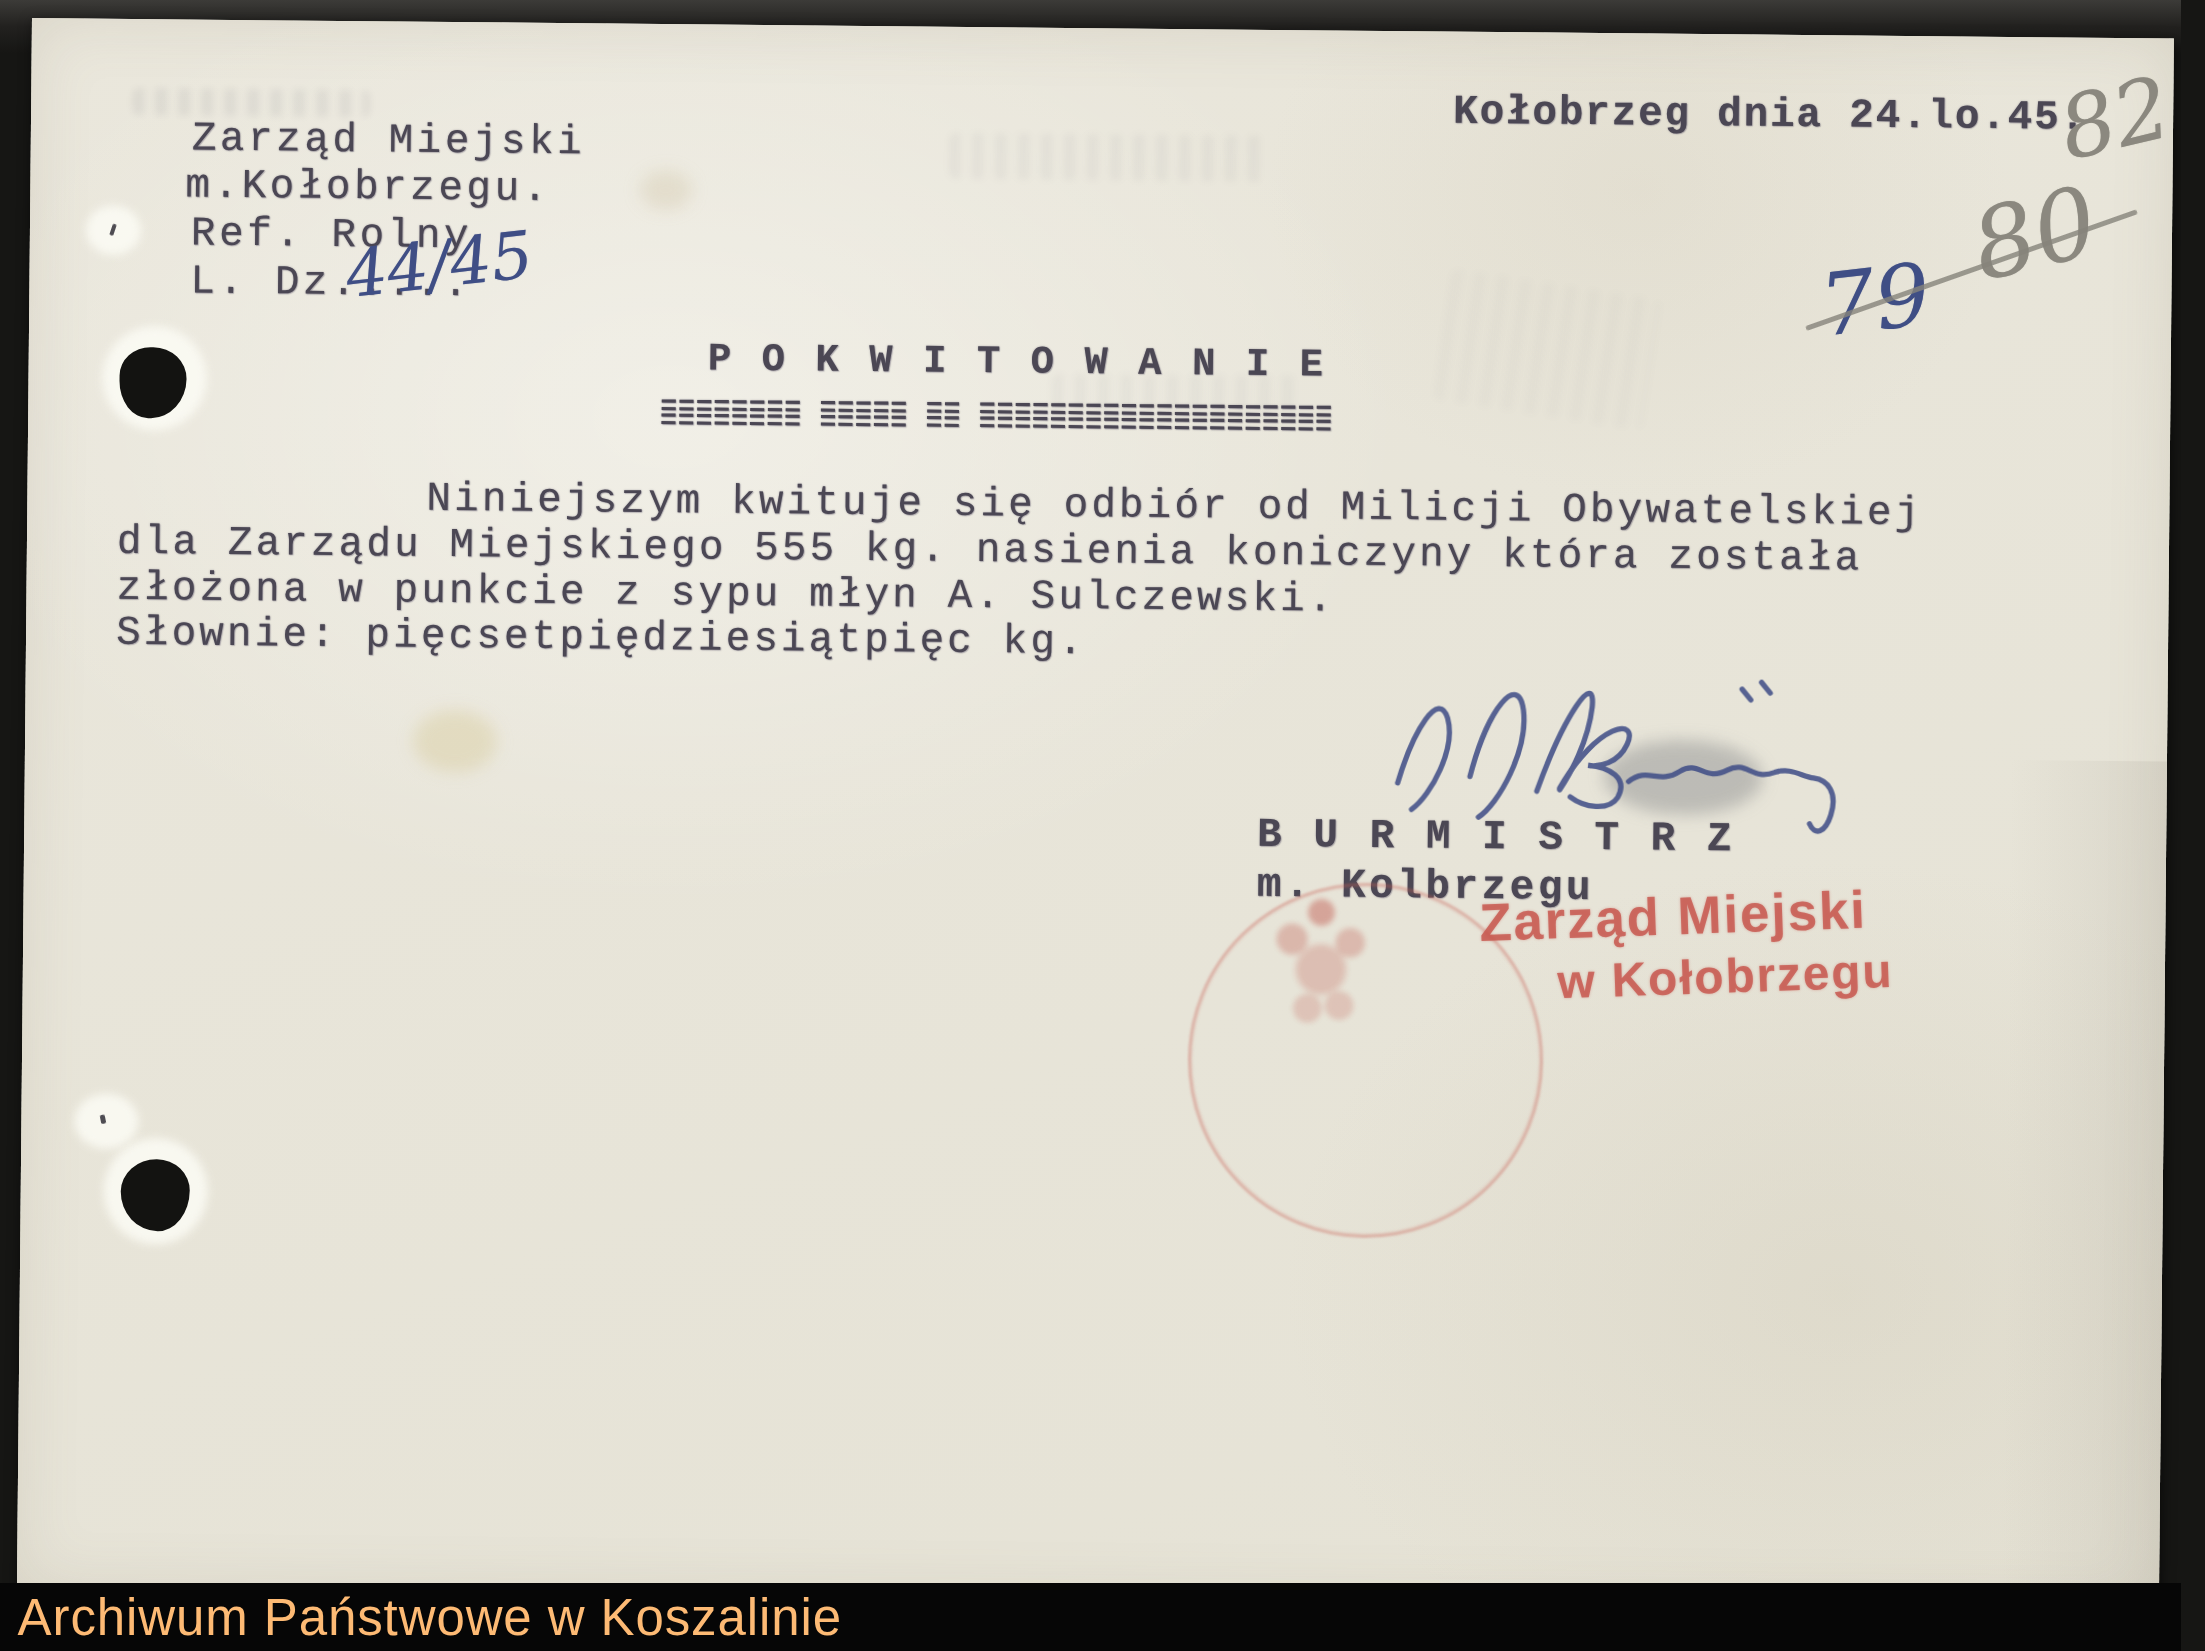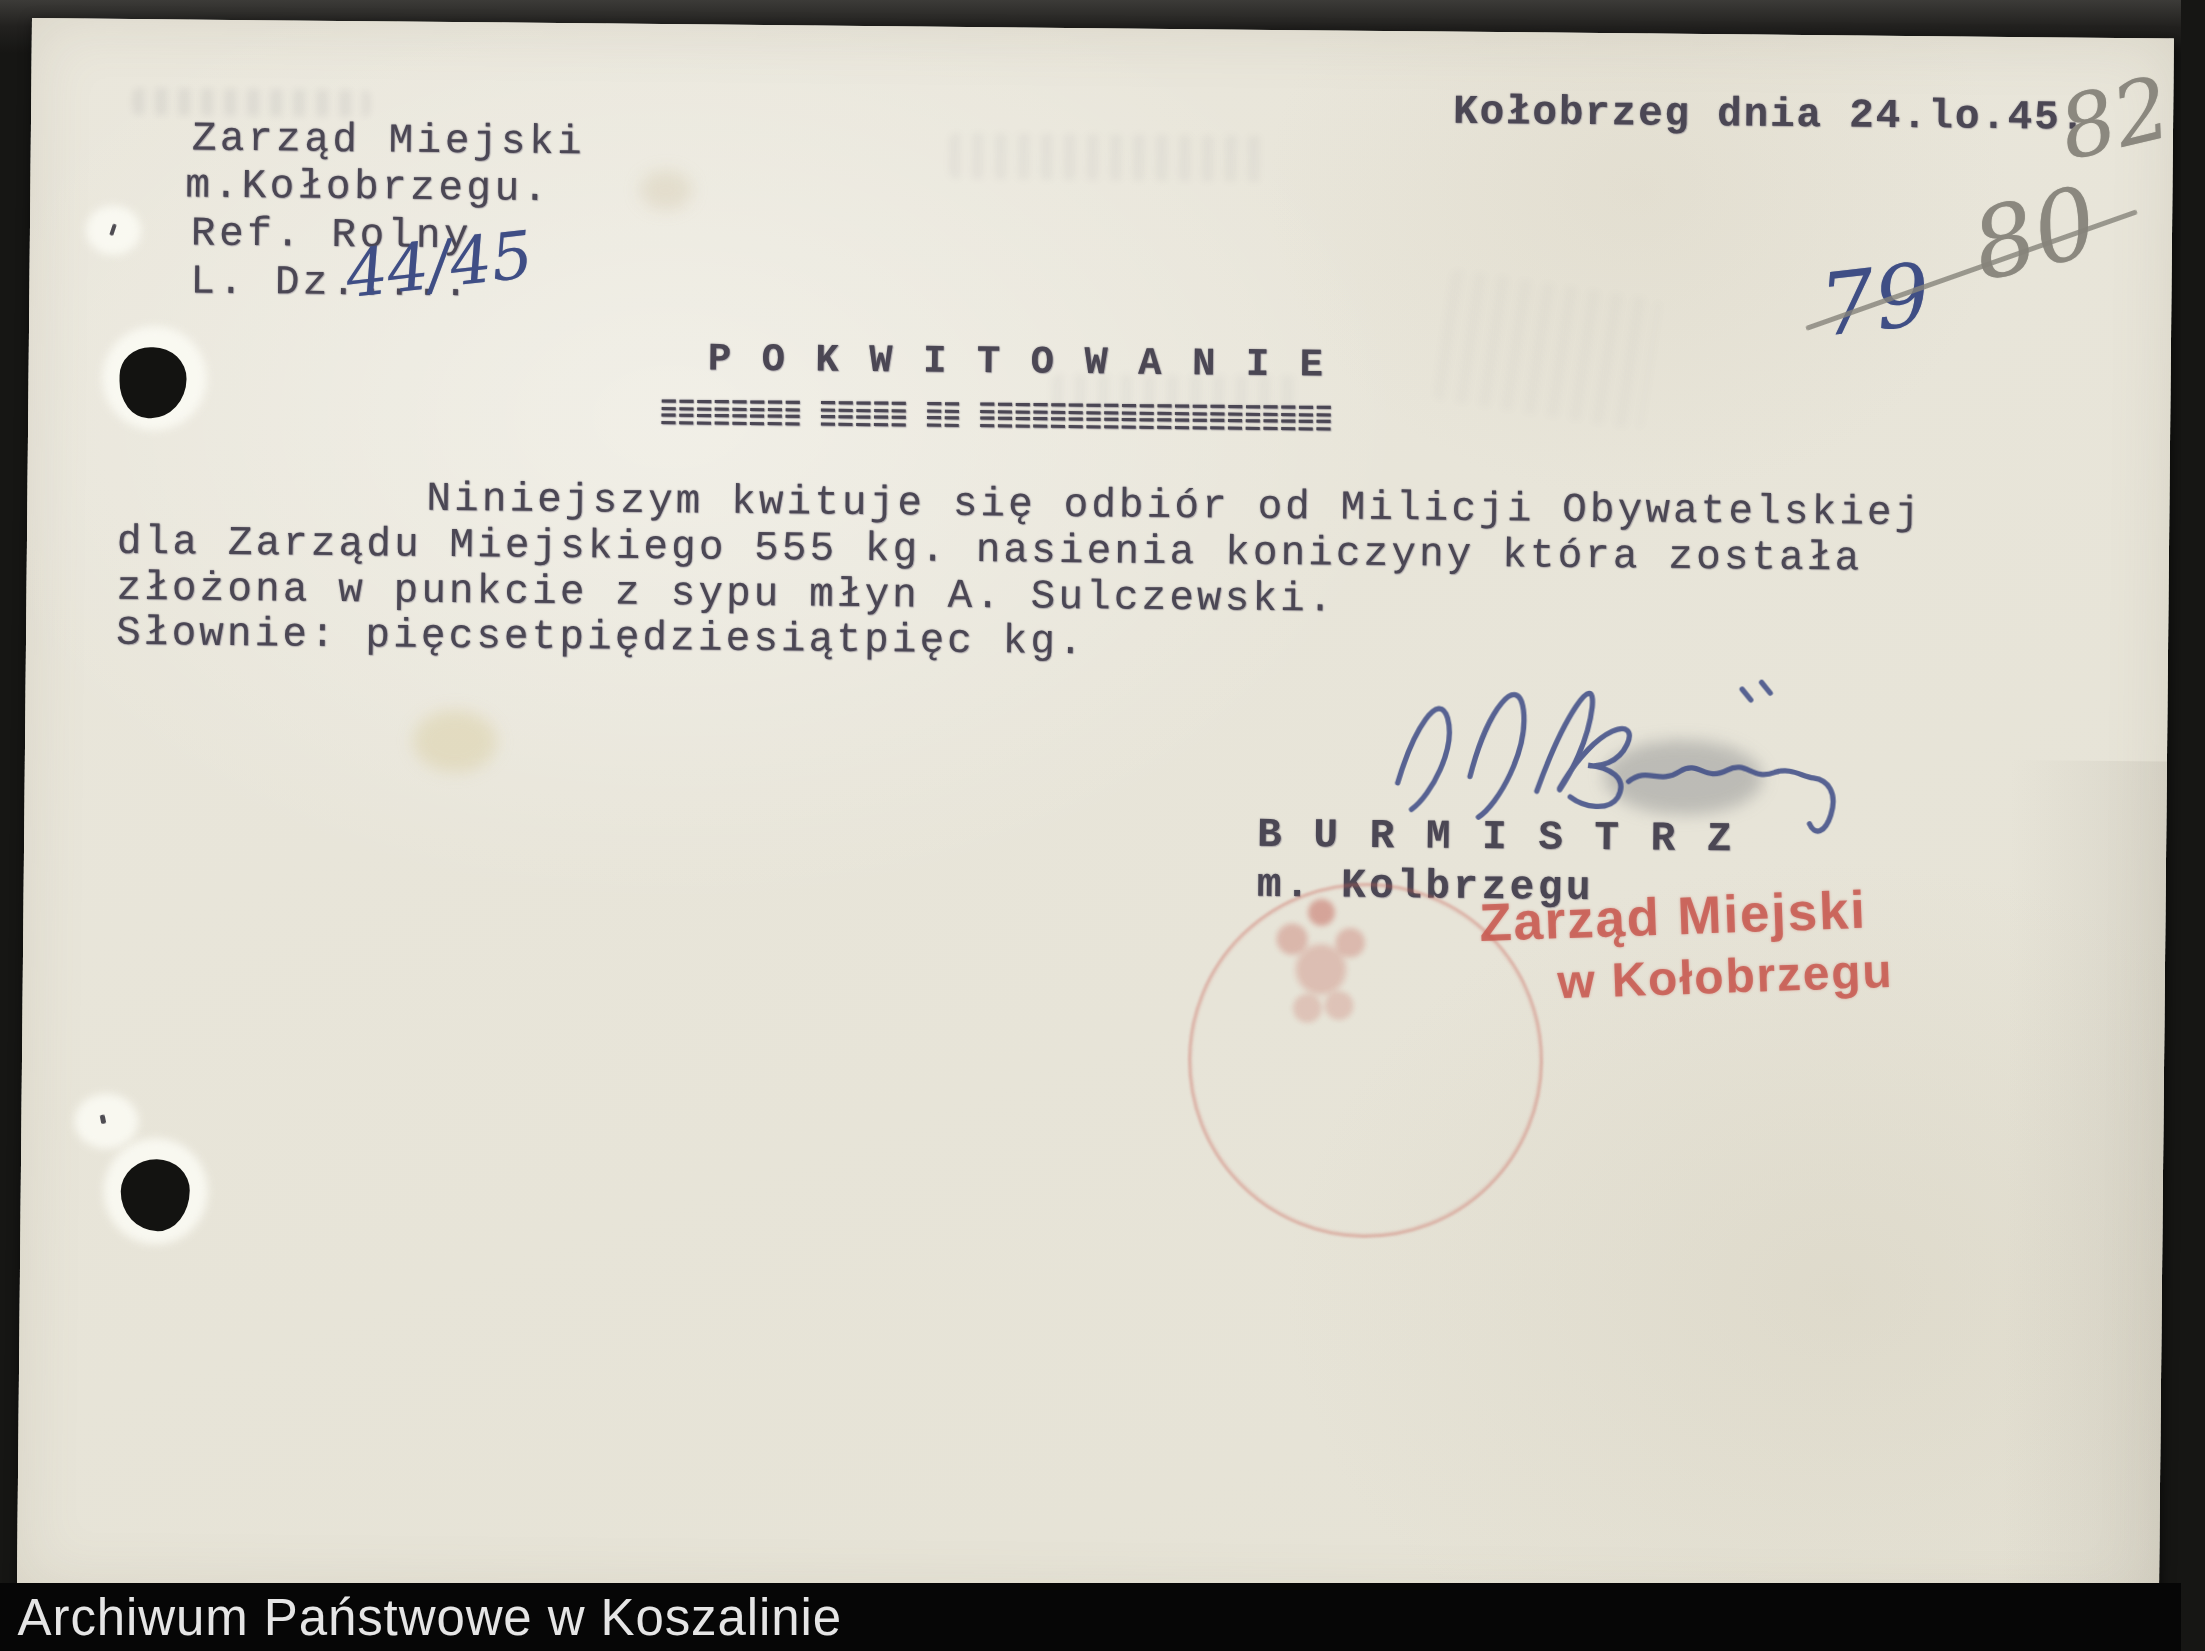--- a/index.html
+++ b/index.html
@@ -36,21 +36,21 @@
     background:
       radial-gradient(circle at 50% 16%, rgba(190,80,70,.50) 0 10.6px, transparent 16px),
       radial-gradient(circle at 28% 34%, rgba(190,80,70,.36) 0 12.4px, transparent 18.5px),
       radial-gradient(circle at 72% 36%, rgba(190,80,70,.34) 0 11.5px, transparent 17.6px),
       radial-gradient(circle at 50% 54%, rgba(190,80,70,.30) 0 21px, transparent 29px),
       radial-gradient(circle at 40% 80%, rgba(190,80,70,.26) 0 11.5px, transparent 17px),
       radial-gradient(circle at 64% 78%, rgba(190,80,70,.26) 0 11.5px, transparent 17px);}
   .sig-smudge{position:absolute;background:rgba(110,112,118,.35);border-radius:50%;filter:blur(8px);}
   .footer-bar{position:absolute;left:0;top:1583px;width:2206px;height:69px;background:#060606;}
   .footer-bar span{position:absolute;left:17.6px;top:5.3px;
-    font-family:"Liberation Sans","DejaVu Sans",sans-serif;font-size:51px;color:#e5e5e5;letter-spacing:0.9px;}
+    font-family:"Liberation Sans","DejaVu Sans",sans-serif;font-size:51px;color:#fdba74;letter-spacing:0.9px;}
   .shade-right{position:absolute;left:1985px;top:723px;width:157px;height:847px;
     background:linear-gradient(90deg,transparent,rgba(170,165,152,.22));}
 </style>
 </head>
 <body>
 
 <div class="canvas">
 
   <div class="paper">
 

